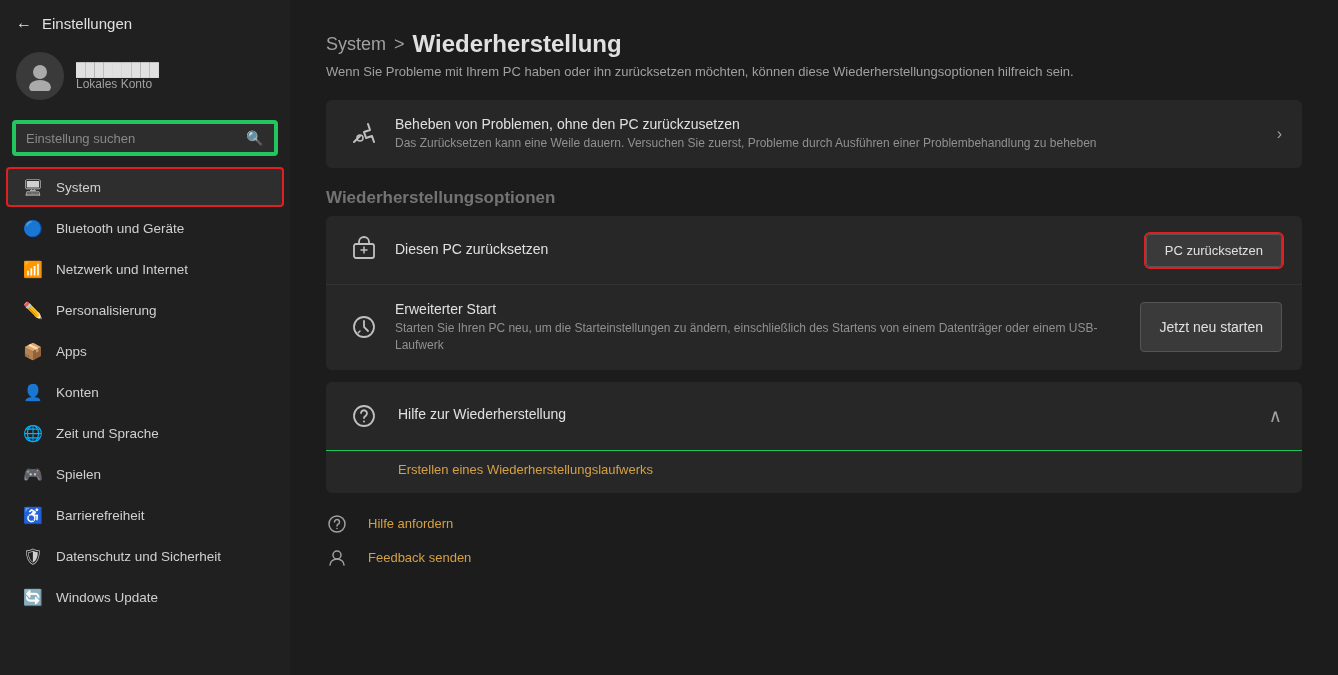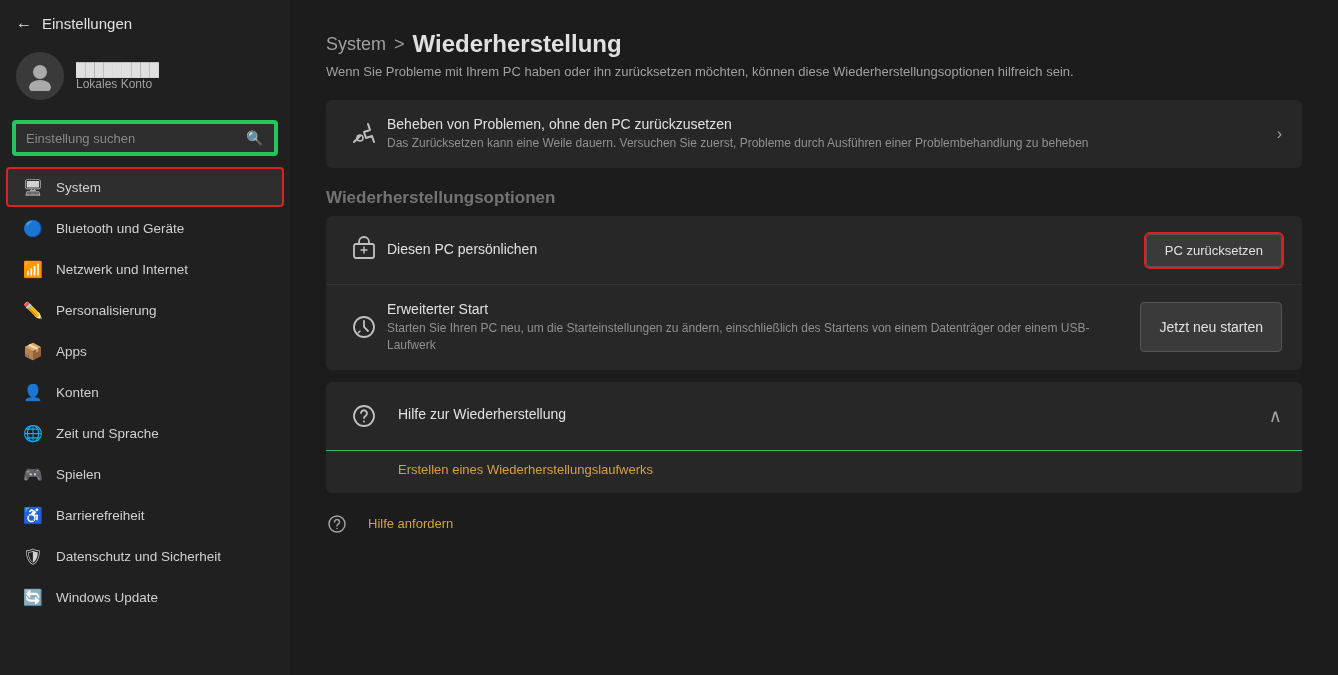--- a/index.html
+++ b/index.html
@@ -148,21 +148,21 @@
     
     .card {
       background: #272727;
       border-radius: 6px;
       margin-bottom: 12px;
     }
     .card-row {
       display: flex;
       align-items: center;
       padding: 16px 20px;
-      gap: 5px;
+      gap: 13px;
     }
     .card-row + .card-row {
       border-top: 1px solid #333;
     }
     .card-icon {
       width: 36px;
       height: 36px;
       display: flex;
       align-items: center;
       justify-content: center;
@@ -367,21 +367,21 @@
 
     <div class="card-row">
       <div class="card-icon">
         <svg width="28" height="28" viewBox="0 0 28 28" fill="none">
           <rect x="4" y="8" width="20" height="14" rx="2" stroke="#c0c0c0" stroke-width="1.8"></rect>
           <path d="M9 8V6a5 5 0 0110 0v2" stroke="#c0c0c0" stroke-width="1.8"></path>
           <path d="M11 14h6M14 11v6" stroke="#c0c0c0" stroke-width="1.5" stroke-linecap="round"></path>
         </svg>
       </div>
       <div class="card-text">
-        <div class="card-title">Diesen PC persönlichen</div>
+        <div class="card-title">Diesen PC zurücksetzen</div>
       </div>
       <div class="card-action">
         <button class="btn-reset">PC zurücksetzen</button>
       </div>
     </div>
 
     <div class="card-row">
       <div class="card-icon">
         <svg width="28" height="28" viewBox="0 0 28 28" fill="none">
           <circle cx="14" cy="14" r="10" stroke="#c0c0c0" stroke-width="1.8"></circle>
@@ -422,15 +422,24 @@
     <div class="bottom-link-row">
       <span class="bottom-link-icon">
         <svg width="20" height="20" viewBox="0 0 20 20" fill="none">
           <circle cx="10" cy="10" r="8" stroke="#a0a0a0" stroke-width="1.5"></circle>
           <path d="M7.5 8a2.5 2.5 0 114 2c-.5.4-1.5.8-1.5 2" stroke="#a0a0a0" stroke-width="1.5" stroke-linecap="round"></path>
           <circle cx="10" cy="14.5" r="0.8" fill="#a0a0a0"></circle>
         </svg>
       </span>
       <a class="link-text">Hilfe anfordern</a>
     </div>
+    <div class="bottom-link-row">
+      <span class="bottom-link-icon">
+        <svg width="20" height="20" viewBox="0 0 20 20" fill="none">
+          <circle cx="10" cy="7" r="4" stroke="#a0a0a0" stroke-width="1.5"></circle>
+          <path d="M3 17c0-3.3 3.1-6 7-6s7 2.7 7 6" stroke="#a0a0a0" stroke-width="1.5" stroke-linecap="round"></path>
+        </svg>
+      </span>
+      <a class="link-text">Feedback senden</a>
+    </div>
   </div>
 
 </div>
 
 </body></html>

